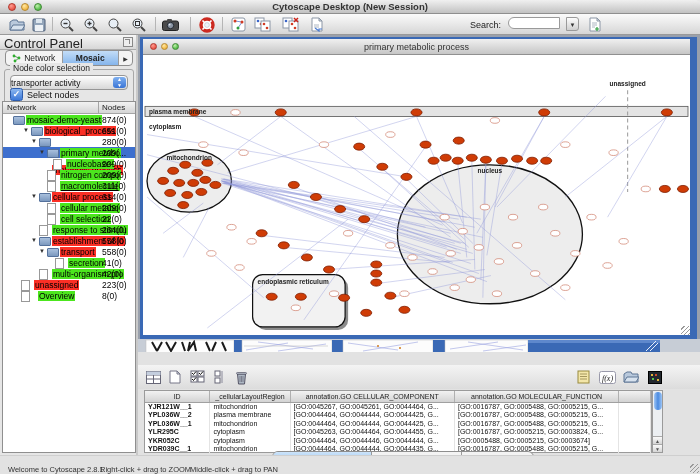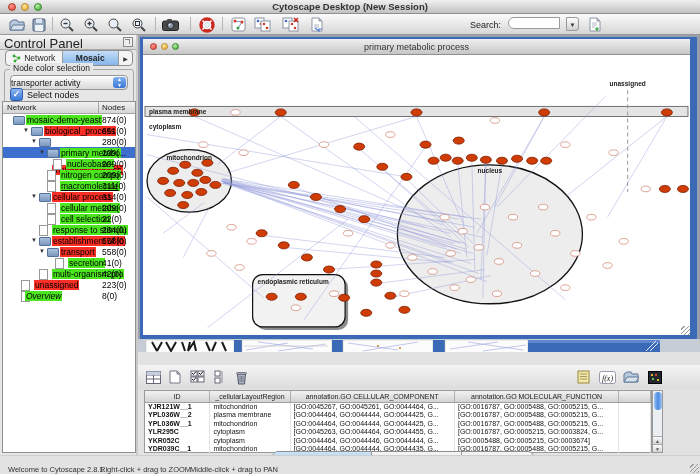--- a/index.html
+++ b/index.html
@@ -325,21 +325,21 @@
           <span class="chip g" style="left: 49px;">multi-organism pro</span>
           <span class="tcount">42(0)</span>
         </div>
         <div class="trow">
           <span class="ticon file" style="left: 18px;"></span>
           <span class="chip r" style="left: 31px;">unassigned</span>
           <span class="tcount">223(0)</span>
         </div>
         <div class="trow">
           <span class="ticon file" style="left: 18px;"></span>
-          <span class="chip g" style="left: 22px; font-style: italic;">Overview</span>
+          <span class="chip g" style="left: 35px;">Overview</span>
           <span class="tcount">8(0)</span>
         </div>
       </div>
   </div>
 </div>
 
 <div id="desktop" class="abs">
   <div id="net-window" class="abs">
     <div id="net-titlebar" class="abs">
       <span class="abs light red-light" style="left:7px;width:7px;height:7px;top:4px"></span>

